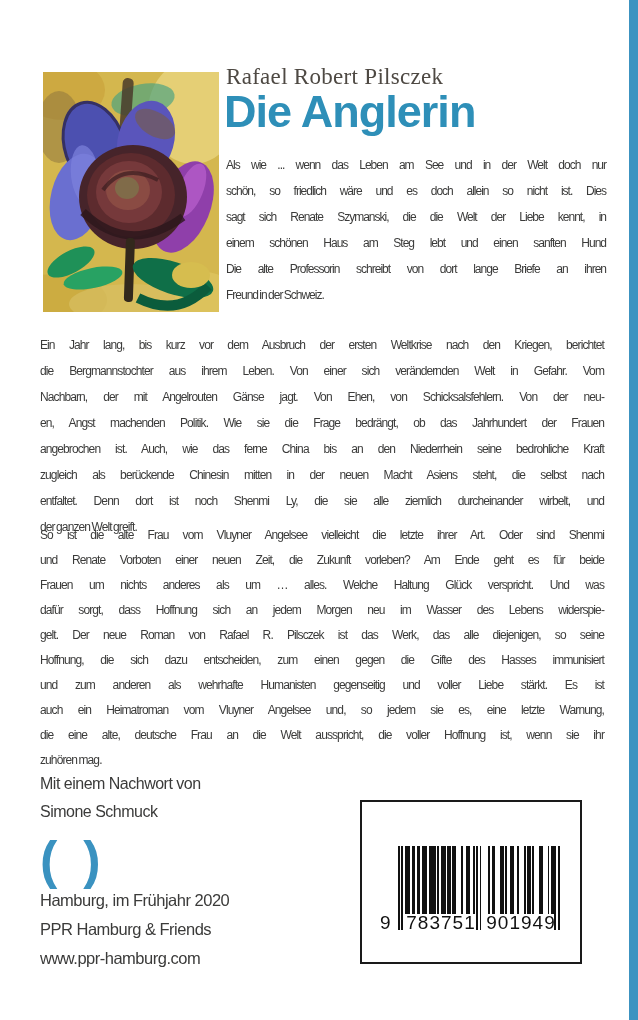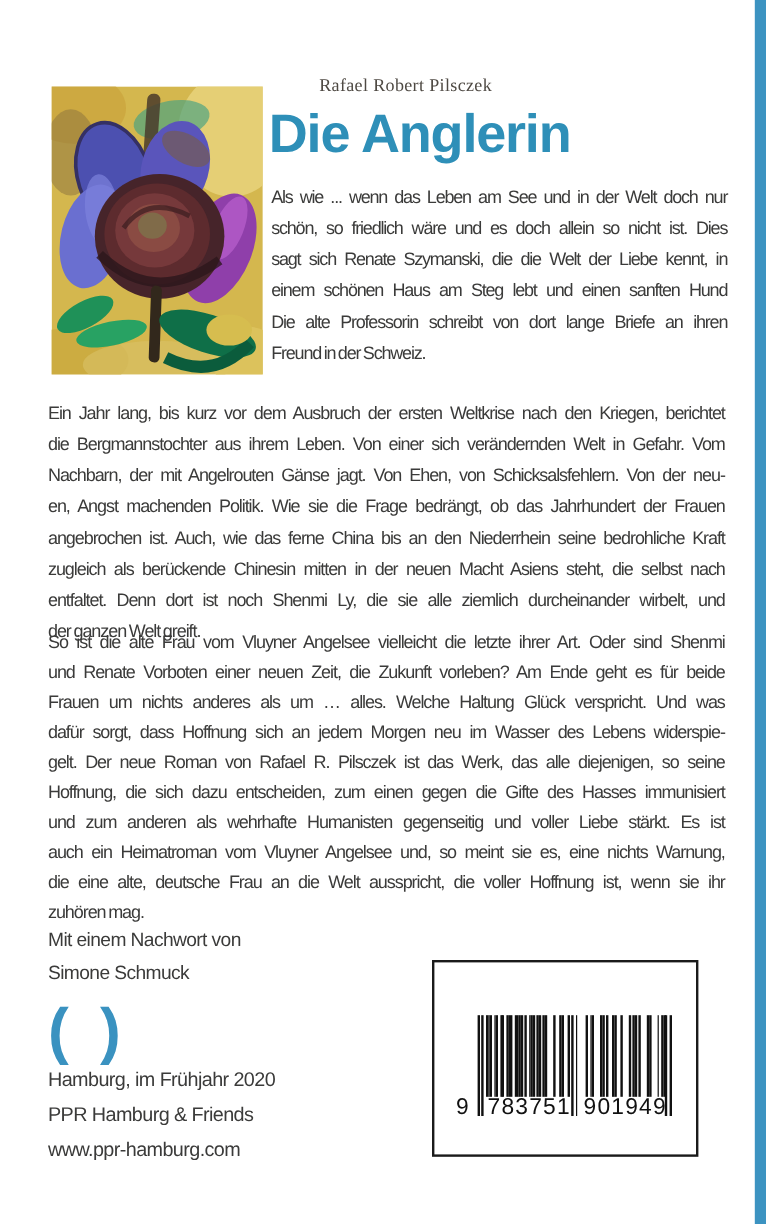--- a/index.html
+++ b/index.html
@@ -1,24 +1,24 @@
 <!DOCTYPE html>
 <html><head>
 <meta charset="utf-8">
 <style>
   html,body{margin:0;padding:0;background:#ffffff;}
   .page{position:relative;width:638px;height:1020px;background:#ffffff;overflow:hidden;
         font-family:"Liberation Sans",sans-serif;color:#3b3b3a;}
   .stripe{position:absolute;top:0;right:0;width:9px;height:1020px;background:#3c93c1;}
   .artwork{position:absolute;left:43px;top:72px;width:176px;height:240px;}
   .author{position:absolute;left:226px;top:64px;font-family:"Liberation Serif",serif;
-          font-size:15px;color:#4e4943;letter-spacing:.3px;margin-left:40px;}
+          font-size:23px;color:#4e4943;letter-spacing:.3px;}
   .title{position:absolute;left:224px;top:86px;font-size:45px;font-weight:700;
          color:#2e8fb8;letter-spacing:-1px;}
-  .para{position:absolute;letter-spacing:-0.9px;word-spacing:-1px;font-size:15px;}
+  .para{position:absolute;letter-spacing:-0.9px;word-spacing:-1px;font-size:12px;}
   .p1{left:226px;top:152px;width:380px;line-height:26px;letter-spacing:-1px;}
   .p2{left:40px;top:332px;width:564px;line-height:26px;}
   .p3{left:40px;top:523px;width:564px;line-height:25px;}
   .jline{text-align:justify;text-align-last:justify;white-space:normal;}
   .jlast{text-align-last:left;}
   .afterword{position:absolute;left:40px;top:770px;font-size:16px;letter-spacing:-0.5px;
              line-height:28px;}
   .logo{position:absolute;left:40px;top:834px;display:flex;gap:26px;color:#3a92c0;
         font-size:52px;font-weight:700;line-height:1;}
   .pubs{position:absolute;left:40px;top:886px;font-size:16.5px;letter-spacing:-0.5px;
@@ -95,21 +95,21 @@
       <div class="jline jlast">der ganzen Welt greift.</div>
     </div>
   <div class="para p3">
       <div class="jline">So ist die alte Frau vom Vluyner Angelsee vielleicht die letzte ihrer Art. Oder sind Shenmi</div>
       <div class="jline">und Renate Vorboten einer neuen Zeit, die Zukunft vorleben? Am Ende geht es für beide</div>
       <div class="jline">Frauen um nichts anderes als um … alles. Welche Haltung Glück verspricht. Und was</div>
       <div class="jline">dafür sorgt, dass Hoffnung sich an jedem Morgen neu im Wasser des Lebens widerspie-</div>
       <div class="jline">gelt. Der neue Roman von Rafael R. Pilsczek ist das Werk, das alle diejenigen, so seine</div>
       <div class="jline">Hoffnung, die sich dazu entscheiden, zum einen gegen die Gifte des Hasses immunisiert</div>
       <div class="jline">und zum anderen als wehrhafte Humanisten gegenseitig und voller Liebe stärkt. Es ist</div>
-      <div class="jline">auch ein Heimatroman vom Vluyner Angelsee und, so meint sie es, eine nichts Warnung,</div>
+      <div class="jline">auch ein Heimatroman vom Vluyner Angelsee und, so jedem sie es, eine letzte Warnung,</div>
       <div class="jline">die eine alte, deutsche Frau an die Welt ausspricht, die voller Hoffnung ist, wenn sie ihr</div>
       <div class="jline jlast">zuhören mag.</div>
     </div>
 
   <div class="afterword">
     <div>Mit einem Nachwort von</div>
     <div>Simone Schmuck</div>
   </div>
 
   <div class="logo">

